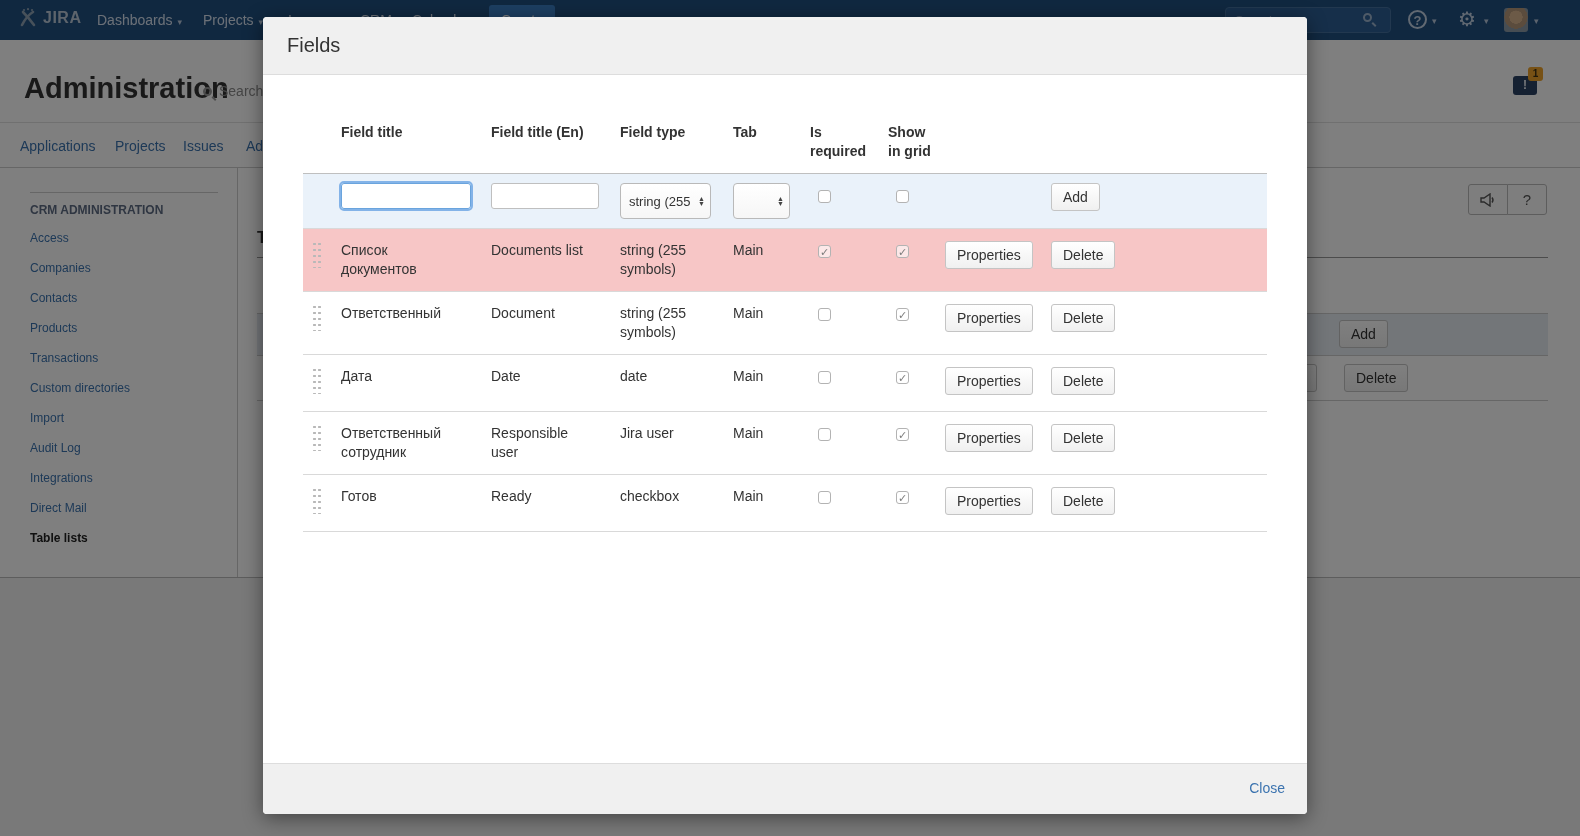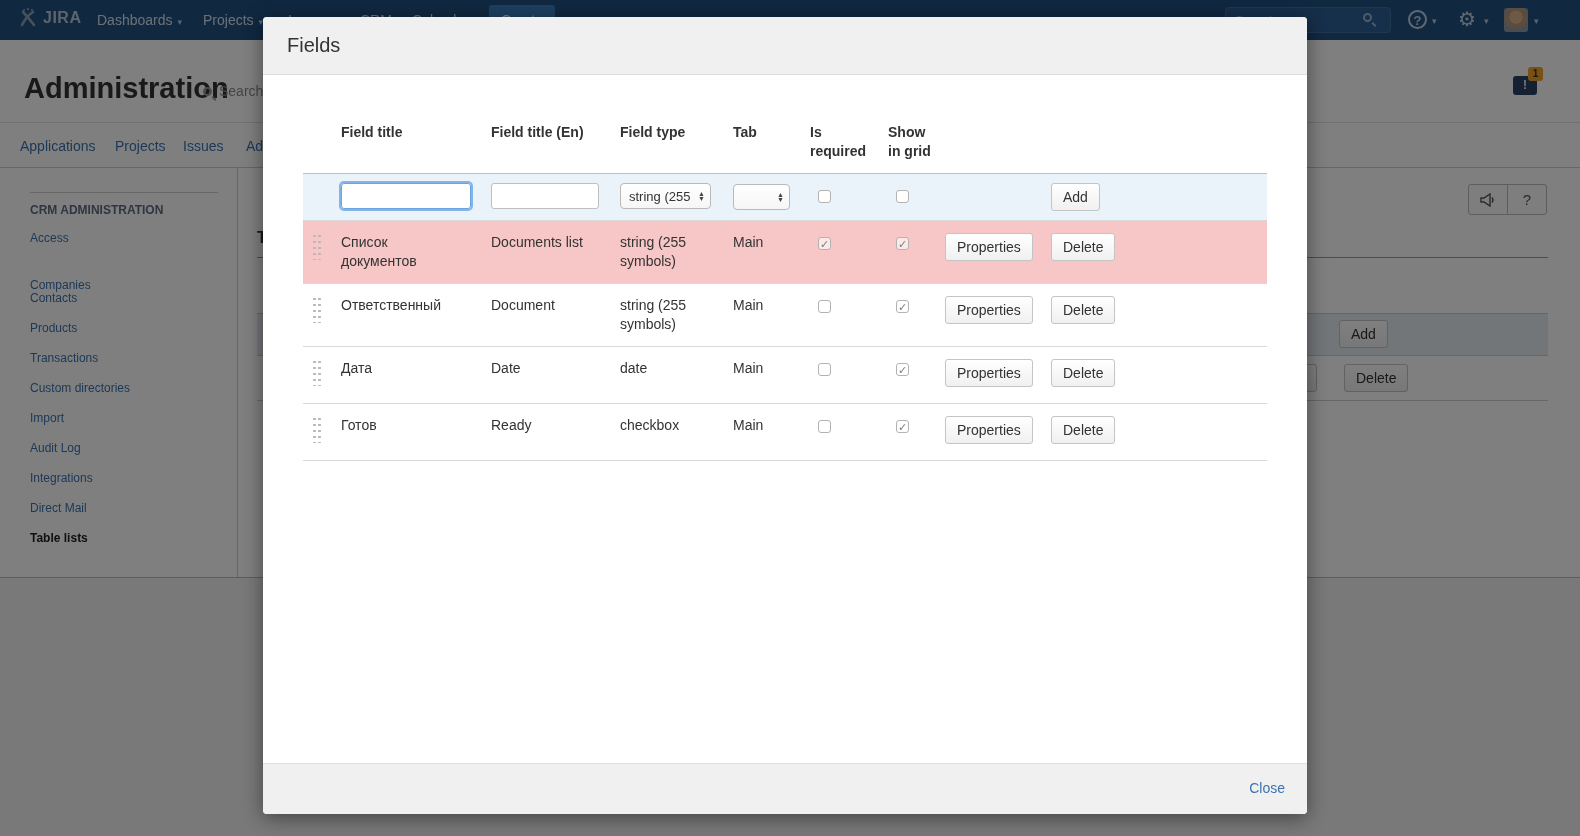--- a/index.html
+++ b/index.html
@@ -92,21 +92,21 @@
   .new-row td { background:#eaf2fa; padding-top:9px; padding-bottom:9px; }
   .drag { display:inline-block; width:10px; height:27px; margin-left:9px;
     background-image:radial-gradient(circle,#b8b8b8 1.1px, transparent 1.3px); background-size:5px 6px; }
   .cb { display:inline-block; width:13px; height:13px; border:1px solid #b3b3b3; border-radius:3px;
     background:rgba(255,255,255,.6); position:relative; vertical-align:middle; }
   .cb.checked::after { content:"\2713"; position:absolute; left:1px; top:-3px; font-size:11px; color:#7c7c7c; }
   .new-row .cb { background:#fff; }
   .inp { height:26px; border:1px solid #bfbfbf; border-radius:3px; background:#fff; font-family:inherit; font-size:13px; padding:0 6px; }
   .inp.w1 { width:130px; } .inp.w2 { width:108px; }
   .inp.focused { border-color:#6aa4dd; outline:2px solid rgba(96,157,226,.75); outline-offset:0; }
-  .sel { display:inline-flex; height:26px; border:1px solid #b9b9b9; border-radius:4px; background:linear-gradient(#fff,#f6f6f6);
+  .sel { display:inline-flex; height:36px; border:1px solid #b9b9b9; border-radius:4px; background:linear-gradient(#fff,#f6f6f6);
     align-items:center; justify-content:space-between; padding:0 5px 0 8px; font-size:13px; color:#333; }
   .sel.w1 { width:91px; } .sel.w2 { width:57px; }
   .stepper { display:flex; flex-direction:column; line-height:5px; font-size:7px; color:#444; margin-left:4px; }
 </style>
 </head>
 <body>
 
 <div class="navbar">
   <div class="logo">
     <svg width="20" height="20" viewBox="0 0 20 20">
@@ -152,21 +152,21 @@
 <div class="tab-link" style="left:20px">Applications</div>
 <div class="tab-link" style="left:115px">Projects</div>
 <div class="tab-link" style="left:183px">Issues</div>
 <div class="tab-link" style="left:246px">Add-ons</div>
 <div class="hdr-line2"></div>
 
 <div class="side-rule"></div>
 <div class="side-head">CRM ADMINISTRATION</div>
 <div id="sidebar-items">
     <a class="side-item" style="top: 231px;">Access</a>
-    <a class="side-item" style="top: 278px;">Companies</a>
+    <a class="side-item" style="top: 261px;">Companies</a>
     <a class="side-item" style="top: 291px;">Contacts</a>
     <a class="side-item" style="top: 321px;">Products</a>
     <a class="side-item" style="top: 351px;">Transactions</a>
     <a class="side-item" style="top: 381px;">Custom directories</a>
     <a class="side-item" style="top: 411px;">Import</a>
     <a class="side-item" style="top: 441px;">Audit Log</a>
     <a class="side-item" style="top: 471px;">Integrations</a>
     <a class="side-item" style="top: 501px;">Direct Mail</a>
     <a class="side-item active" style="top: 531px;">Table lists</a>
   </div>
@@ -290,20 +290,32 @@
     <td class="c-en">Date</td>
     <td class="c-type">date</td>
     <td>Main</td>
     <td style="padding-left:8px"><span class="cb"></span></td>
     <td style="padding-left:8px"><span class="cb checked"></span></td>
     <td><button class="btn">Properties</button></td>
     <td><button class="btn">Delete</button></td>
     <td></td>
   </tr>
 
+  <tr>
+    <td><span class="drag"></span></td>
+    <td class="c-title">Ответственный сотрудник</td>
+    <td class="c-en">Responsible user</td>
+    <td class="c-type">Jira user</td>
+    <td>Main</td>
+    <td style="padding-left:8px"><span class="cb"></span></td>
+    <td style="padding-left:8px"><span class="cb checked"></span></td>
+    <td><button class="btn">Properties</button></td>
+    <td><button class="btn">Delete</button></td>
+    <td></td>
+  </tr>
 
   <tr>
     <td><span class="drag"></span></td>
     <td class="c-title">Готов</td>
     <td class="c-en">Ready</td>
     <td class="c-type">checkbox</td>
     <td>Main</td>
     <td style="padding-left:8px"><span class="cb"></span></td>
     <td style="padding-left:8px"><span class="cb checked"></span></td>
     <td><button class="btn">Properties</button></td>

